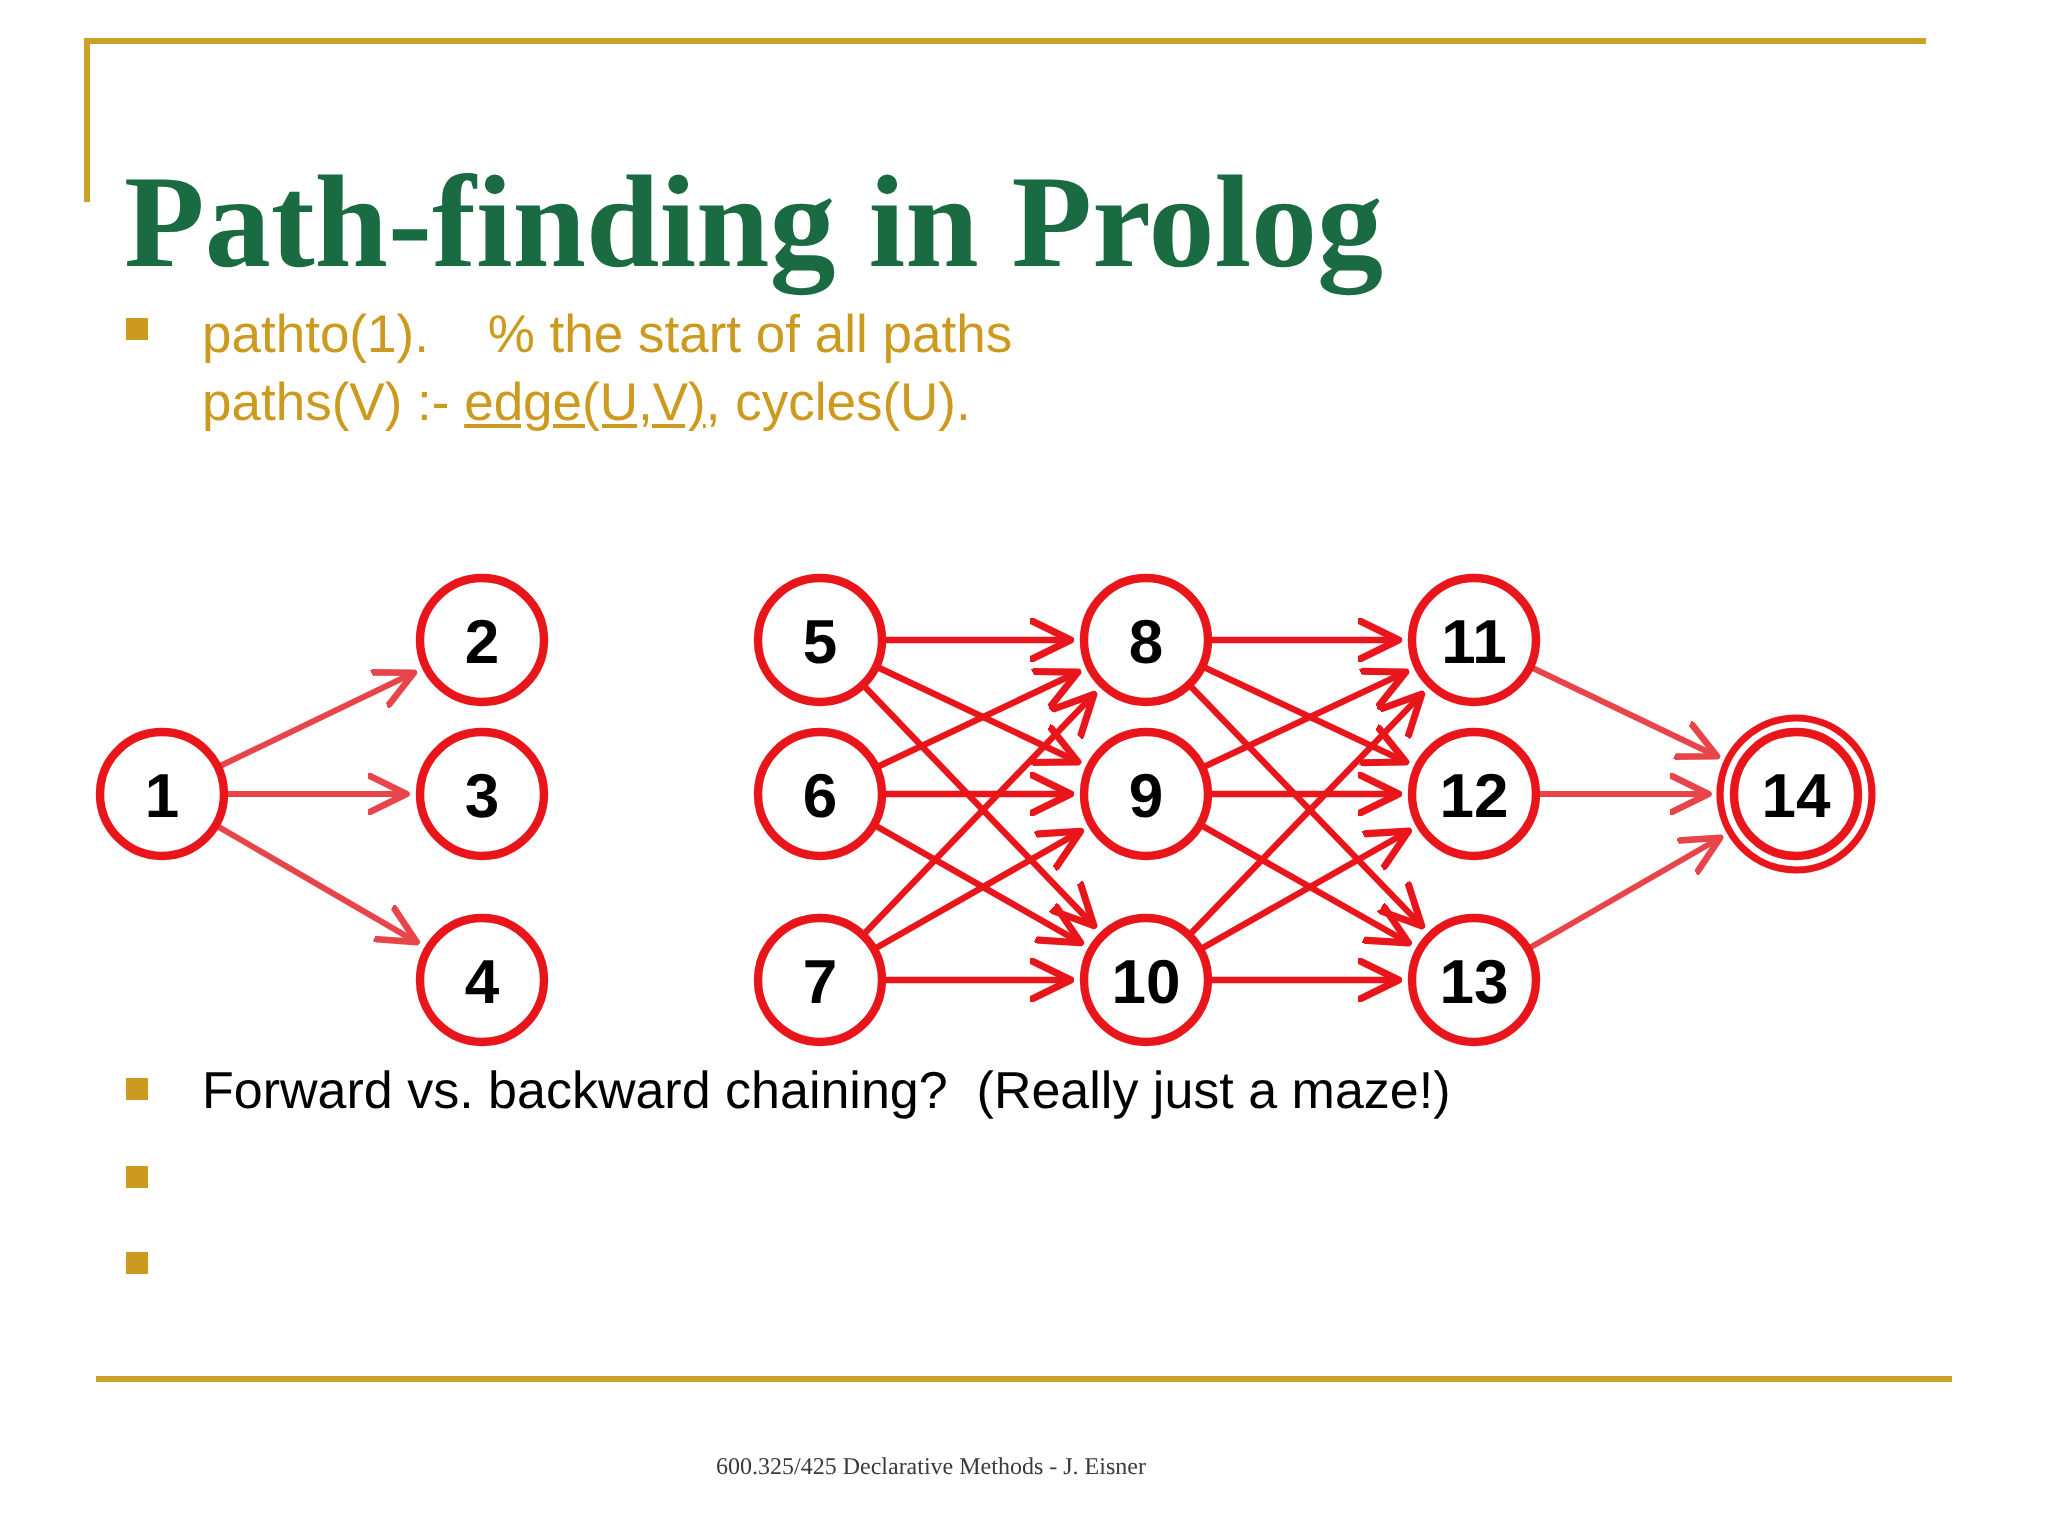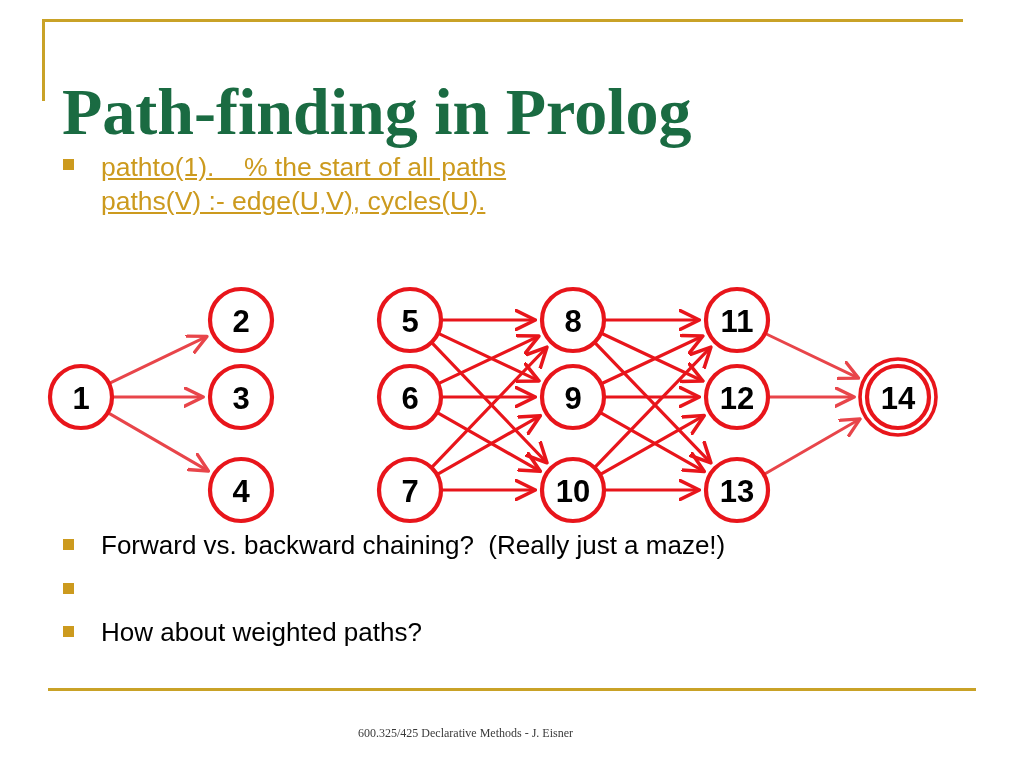--- a/index.html
+++ b/index.html
@@ -61,21 +61,20 @@
   .bullet-text {
     margin-left: 27px;
     font-size: 26px;
     line-height: 33px;
     white-space: pre;
   }
   .code-bullet .bullet-text {
     color: #CC9A1E;
     font-size: 26.5px;
     line-height: 34px;
-    text-decoration: underline;
   }
   .qa-bullet .bullet-text {
     color: #000000;
     font-size: 26px;
     line-height: 30px;
   }
   .uline { text-decoration: underline; text-underline-offset: 2px; }
 
   #bullet-code { left: 63px; top: 150px; }
   #bullet-q1  { left: 63px; top: 530px; }
@@ -260,18 +259,17 @@
 
 <div class="bullet-row qa-bullet" id="bullet-q1">
   <span class="bullet-marker"></span>
   <div class="bullet-text">Forward vs. backward chaining?  (Really just a maze!)</div>
 </div>
 <div class="bullet-row qa-bullet" id="bullet-q2">
   <span class="bullet-marker"></span>
 </div>
 <div class="bullet-row qa-bullet" id="bullet-q3">
   <span class="bullet-marker"></span>
-  <div class="bullet-text">How about weighted paths?</div>
 </div>
 
 <div id="footer-rule"></div>
 <div id="footer-text">600.325/425 Declarative Methods - J. Eisner</div>
 <div id="footer-page-number">25</div>
 
 </body></html>

